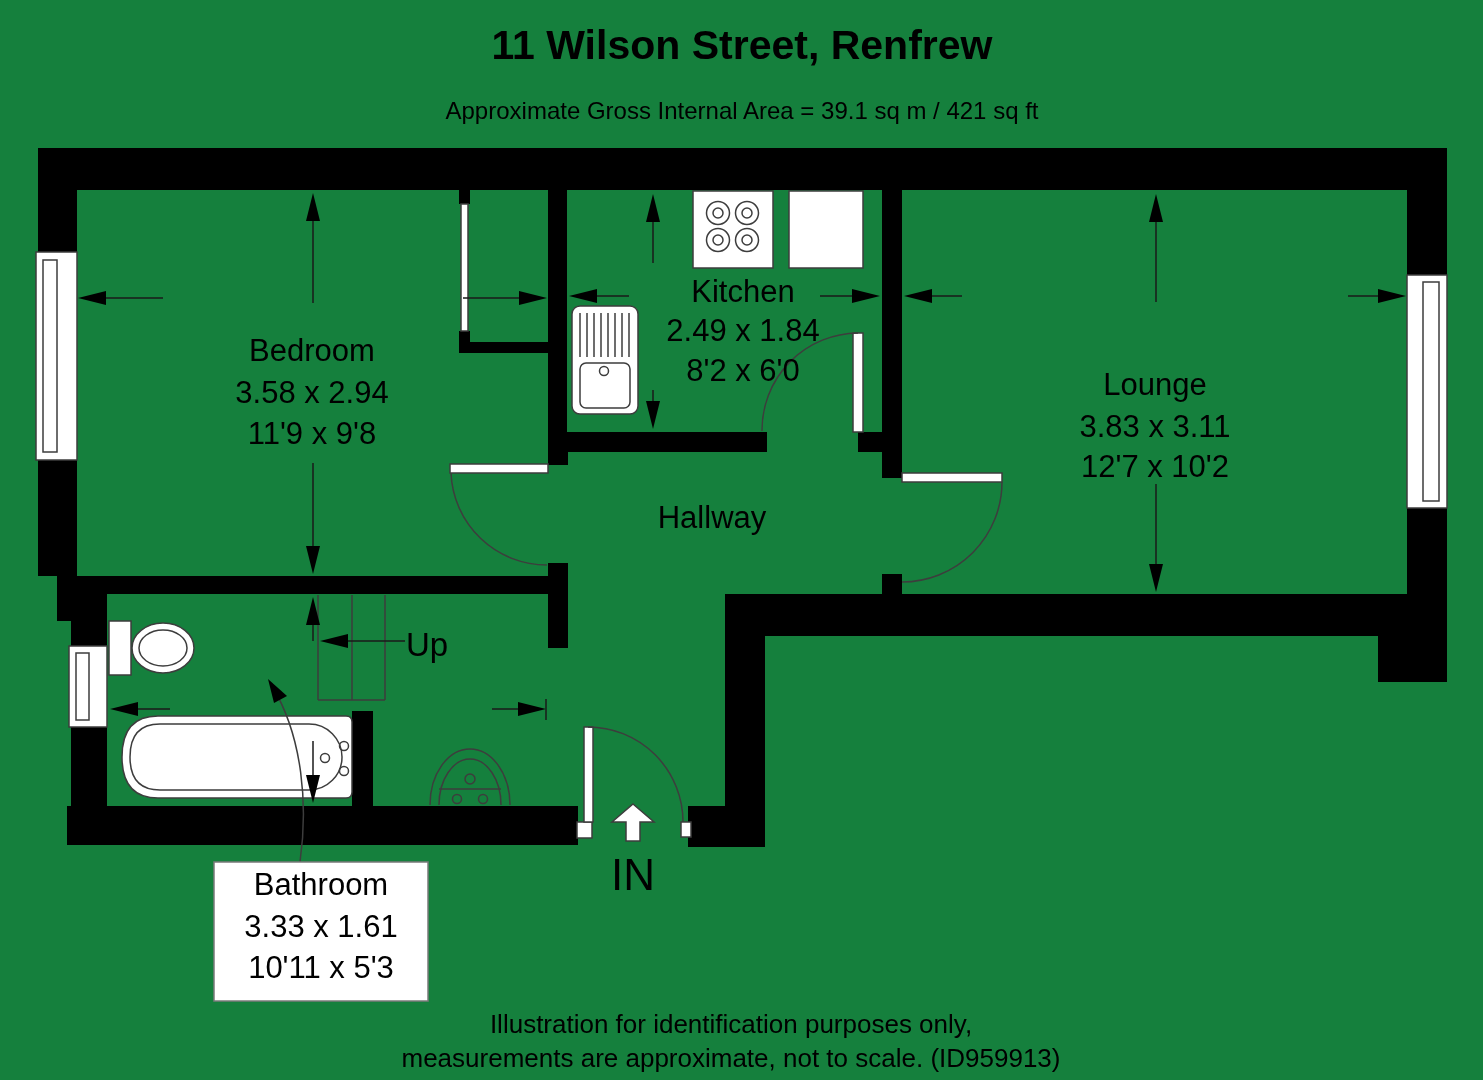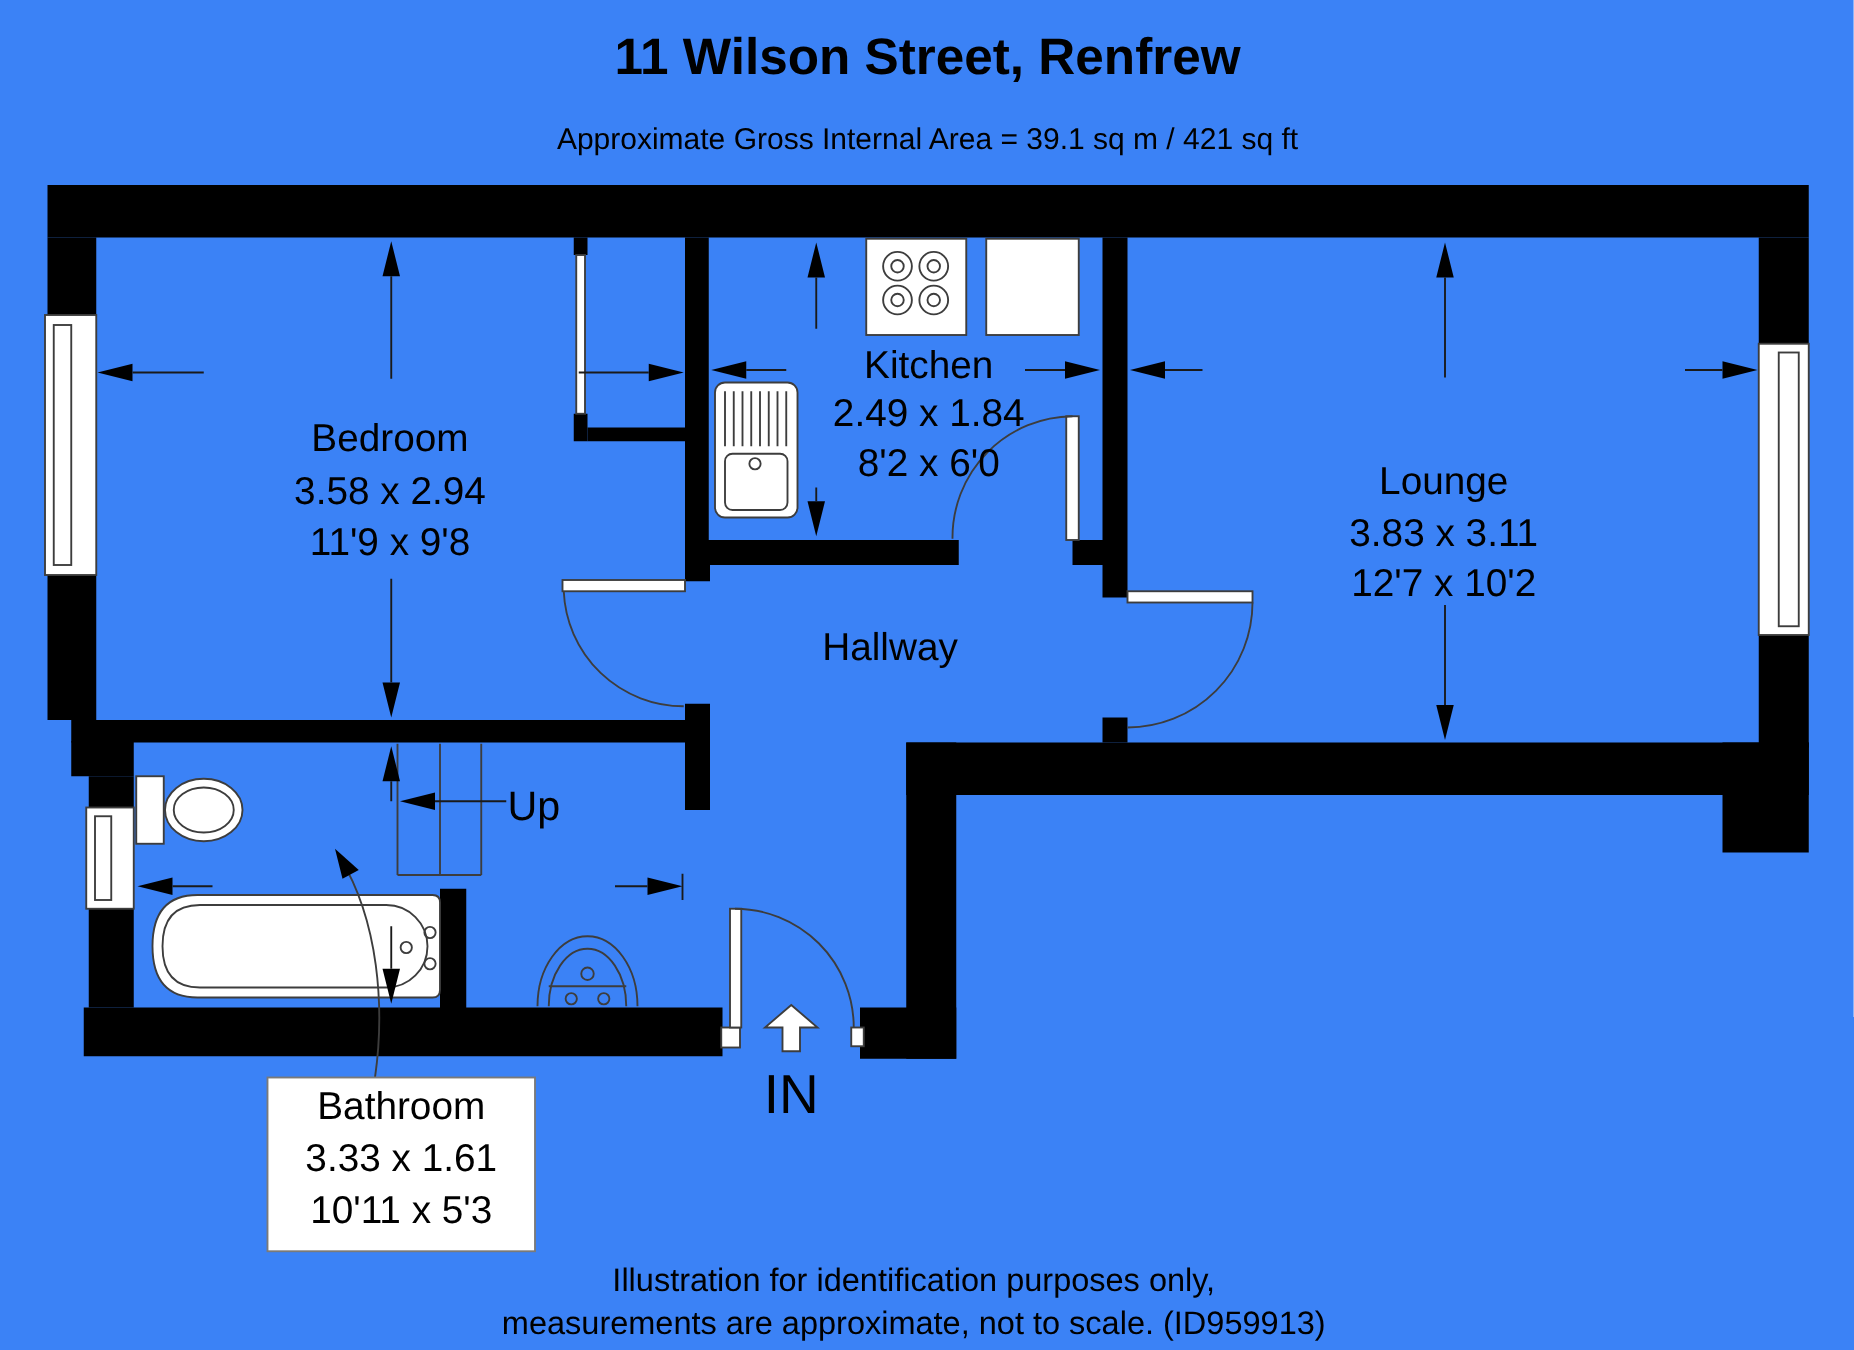--- a/index.html
+++ b/index.html
@@ -1,16 +1,16 @@
 <!DOCTYPE html>
 <html><head>
 <meta charset="utf-8">
 <style>
   html,body{margin:0;padding:0;background:#fff;}
-  #stage{position:relative;width:1483px;height:1080px;background:#3b82f6;overflow:hidden;
+  #stage{position:relative;width:1483px;height:1080px;background:#15803d;overflow:hidden;
          font-family:"Liberation Sans", sans-serif;}
   svg{position:absolute;left:0;top:0;}
   text{font-family:"Liberation Sans", sans-serif;fill:#000;}
   .room-label{font-size:31px;}
   .title{font-size:41px;font-weight:bold;}
   .subtitle{font-size:24px;}
   .footer{font-size:26px;}
   .up-label{font-size:33px;}
   .in-label{font-size:44px;}
   .thin{stroke:#3d3d3d;stroke-width:1.5;fill:none;}

